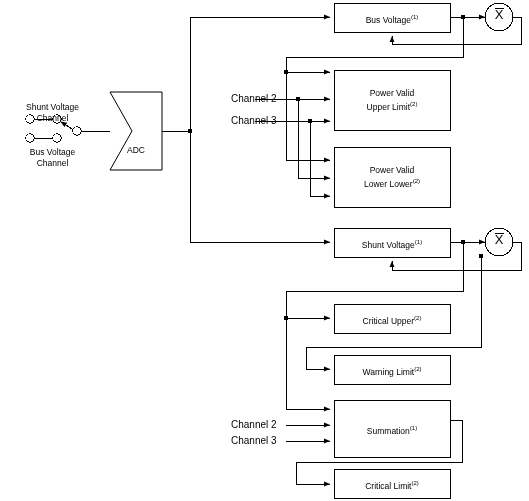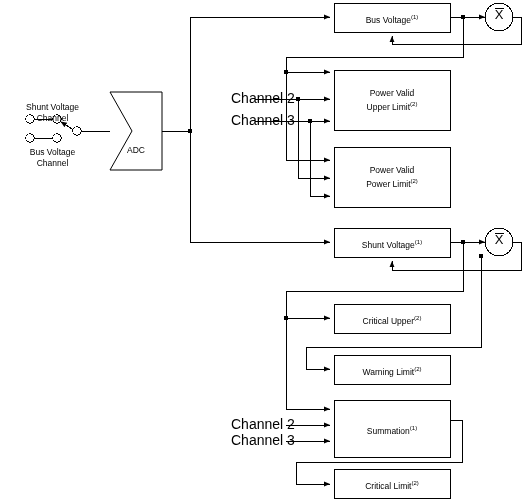--- a/index.html
+++ b/index.html
@@ -16,21 +16,21 @@
     font-size:8.5px;
     color:#000;
     text-align:center;
     line-height:11px;
     white-space:nowrap;
     pointer-events:none;
   }
   .blk-label sup{font-size:6px;vertical-align:super;}
   .side-label{
     position:absolute;
-    font-size:14px;
+    font-size:10px;
     color:#000;
     text-align:center;
     line-height:11px;
     white-space:nowrap;
   }
   .ctr-label{
     position:absolute;
     font-size:8.5px;
     color:#000;
     text-align:center;
@@ -164,21 +164,21 @@
     <span>Bus Voltage</span><sup>(1)</sup>
   </div>
 
   <div class="blk-label" style="left:334px;top:88px;width:116px;">
     <span>Power Valid</span><br>
     <span>Upper Limit</span><sup>(2)</sup>
   </div>
 
   <div class="blk-label" style="left:334px;top:165px;width:116px;">
     <span>Power Valid</span><br>
-    <span>Power Limit</span><sup>(2)</sup>
+    <span>Lower Lower</span><sup>(2)</sup>
   </div>
 
   <div class="blk-label" style="left:334px;top:237px;width:116px;">
     <span>Shunt Voltage</span><sup>(1)</sup>
   </div>
 
   <div class="blk-label" style="left:334px;top:313px;width:116px;">
     <span>Critical Upper</span><sup>(2)</sup>
   </div>
 

